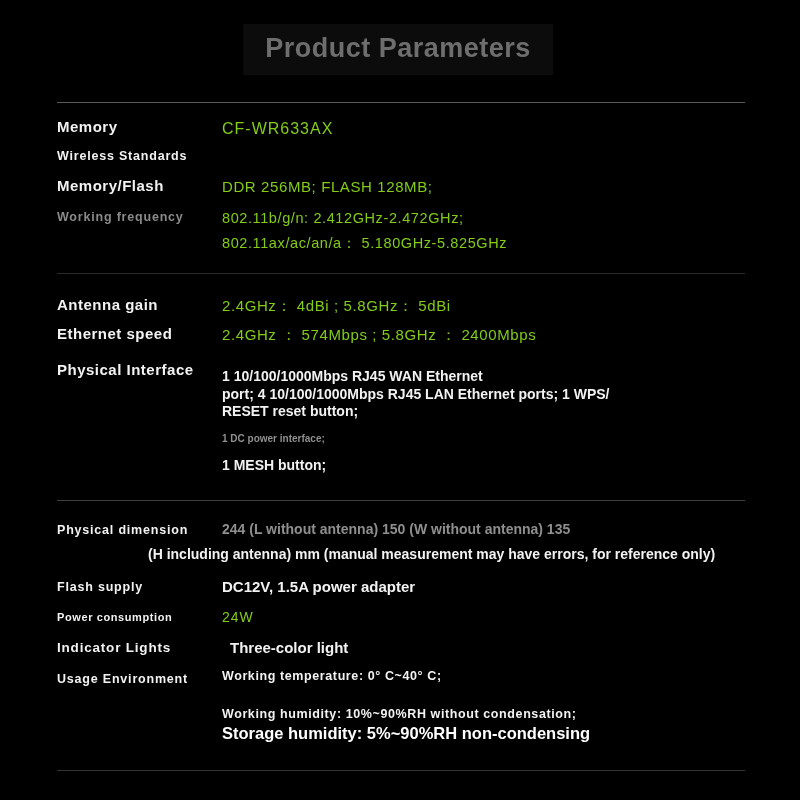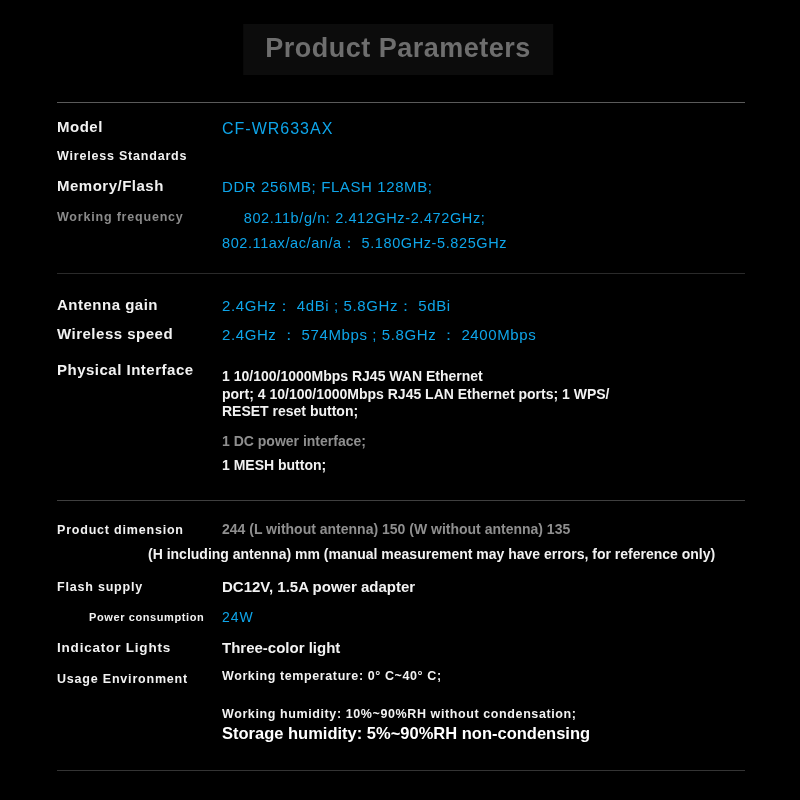--- a/index.html
+++ b/index.html
@@ -45,74 +45,74 @@
 
   .label, .value { position: absolute; white-space: pre-line; }
   .label { left: 57px; color: #f2f2f2; font-weight: bold; letter-spacing: 0.5px; }
   .value { left: 222px; }
 
   .lbl-lg  { font-size: 15px; }
   .lbl-md  { font-size: 12.5px; letter-spacing: 0.8px; }
   .lbl-sm  { font-size: 11px;  letter-spacing: 0.6px; }
   .lbl-gray { color: #8a8a8a; }
 
-  .val-gray      { color: #0ea5e9; font-size: 15px; letter-spacing: 0.6px; text-align: center; }
+  .val-gray      { color: #84cc16; font-size: 15px; letter-spacing: 0.6px; }
   .val-white-b   { color: #f2f2f2; font-size: 15px; font-weight: bold; }
   .val-gray-b    { color: #8f8f8f; font-weight: bold; }
 </style>
 </head>
 <body>
 
 <div id="screen">
 
   <div class="title-box">
     <span class="title-text">Product Parameters</span>
   </div>
 
   <div class="hr hr-1"></div>
   <div class="hr hr-2"></div>
   <div class="hr hr-3"></div>
   <div class="hr hr-4"></div>
 
-  <div class="label lbl-lg" style="top:118px;">Model</div>
+  <div class="label lbl-lg" style="top:118px;">Memory</div>
   <div class="value val-gray" style="top:120px; font-size:16px; letter-spacing:1px;">CF-WR633AX</div>
 
   <div class="label lbl-md" style="top:149px;">Wireless Standards</div>
 
   <div class="label lbl-lg" style="top:177px;text-align:center;">Memory/Flash</div>
   <div class="value val-gray" style="top:178px;">DDR 256MB;   FLASH 128MB;</div>
 
   <div class="label lbl-md lbl-gray" style="top:210px;">Working frequency</div>
   <div class="value val-gray" style="top:206px; font-size:14.5px; line-height:25px;">802.11b/g/n: 2.412GHz-2.472GHz;
 802.11ax/ac/an/a：  5.180GHz-5.825GHz</div>
 
   <div class="label lbl-lg" style="top:296px;">Antenna gain</div>
   <div class="value val-gray" style="top:297px;">2.4GHz：  4dBi ; 5.8GHz：  5dBi</div>
 
-  <div class="label lbl-lg" style="top:325px;">Wireless speed</div>
+  <div class="label lbl-lg" style="top:325px;">Ethernet speed</div>
   <div class="value val-gray" style="top:326px;">2.4GHz ：  574Mbps ; 5.8GHz ：  2400Mbps</div>
 
   <div class="label lbl-lg" style="top:361px;">Physical Interface</div>
   <div class="value val-white-b" style="top:368px; font-size:14px; line-height:17.5px;">1 10/100/1000Mbps RJ45 WAN Ethernet
 port; 4 10/100/1000Mbps RJ45 LAN Ethernet ports; 1 WPS/
 RESET reset button;</div>
-  <div class="value val-gray-b" style="top:433px; font-size:14px;">1 DC power interface;</div>
+  <div class="value val-gray-b" style="top:433px; font-size:10px;">1 DC power interface;</div>
   <div class="value val-white-b" style="top:457px; font-size:14px;">1 MESH button;</div>
 
-  <div class="label lbl-md" style="top:523px;">Product dimension</div>
+  <div class="label lbl-md" style="top:523px;">Physical dimension</div>
   <div class="value val-gray-b" style="top:521px; font-size:14px;">244 (L without antenna) 150 (W without antenna) 135</div>
   <div class="value val-white-b" style="top:546px; left:148px; font-size:14px;">(H including antenna) mm (manual measurement may have errors, for reference only)</div>
 
   <div class="label lbl-md" style="top:580px;">Flash supply</div>
   <div class="value val-white-b" style="top:578px;">DC12V, 1.5A power adapter</div>
 
-  <div class="label lbl-sm" style="top:611px;margin-left:32px;">Power consumption</div>
+  <div class="label lbl-sm" style="top:611px;">Power consumption</div>
   <div class="value val-gray" style="top:609px; font-size:14px; letter-spacing:1px;">24W</div>
 
   <div class="label" style="top:640px; font-size:13.5px; letter-spacing:0.8px;">Indicator Lights</div>
-  <div class="value val-white-b" style="top:639px;">Three-color light</div>
+  <div class="value val-white-b" style="top:639px;margin-left:8px;">Three-color light</div>
 
   <div class="label lbl-md" style="top:672px;">Usage Environment</div>
   <div class="value val-white-b" style="top:669px; font-size:12.5px; letter-spacing:0.6px;">Working temperature: 0° C~40° C;</div>
   <div class="value val-white-b" style="top:707px; font-size:12.5px; letter-spacing:0.6px;">Working humidity: 10%~90%RH without condensation;</div>
   <div class="value val-white-b" style="top:724px; font-size:16.5px; color:#ffffff;">Storage humidity: 5%~90%RH non-condensing</div>
 
 </div>
 
 </body></html>

